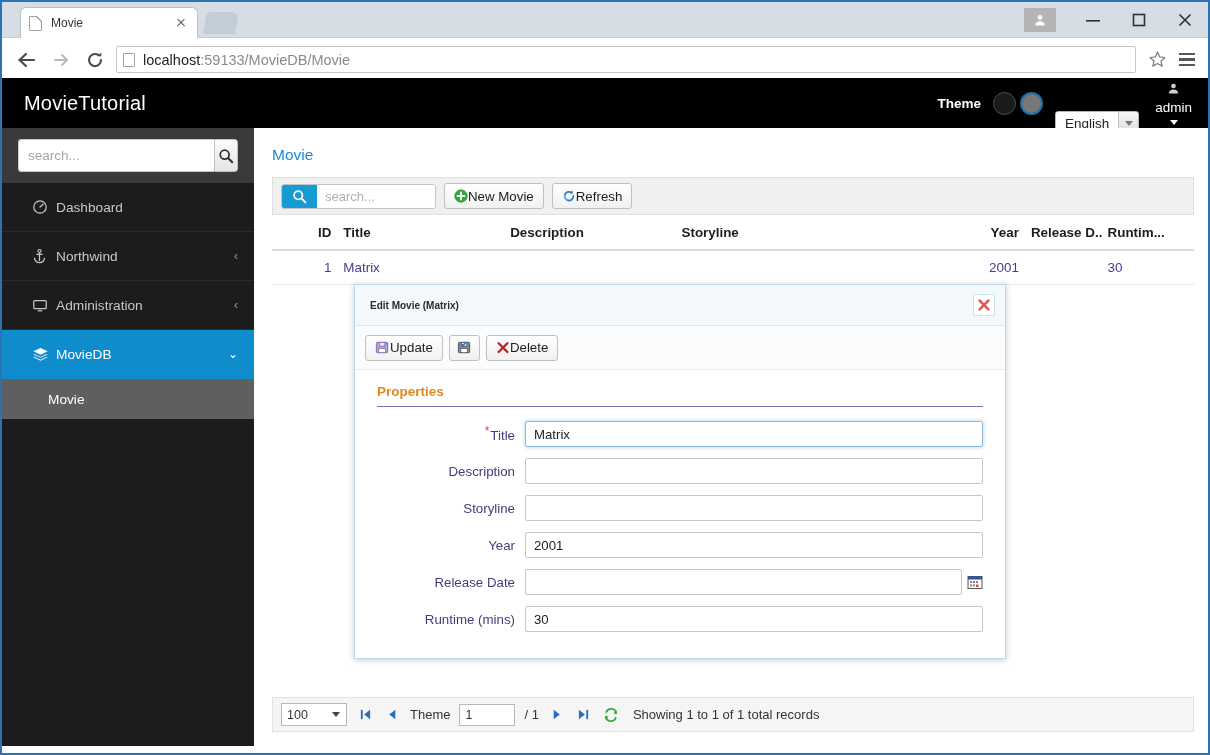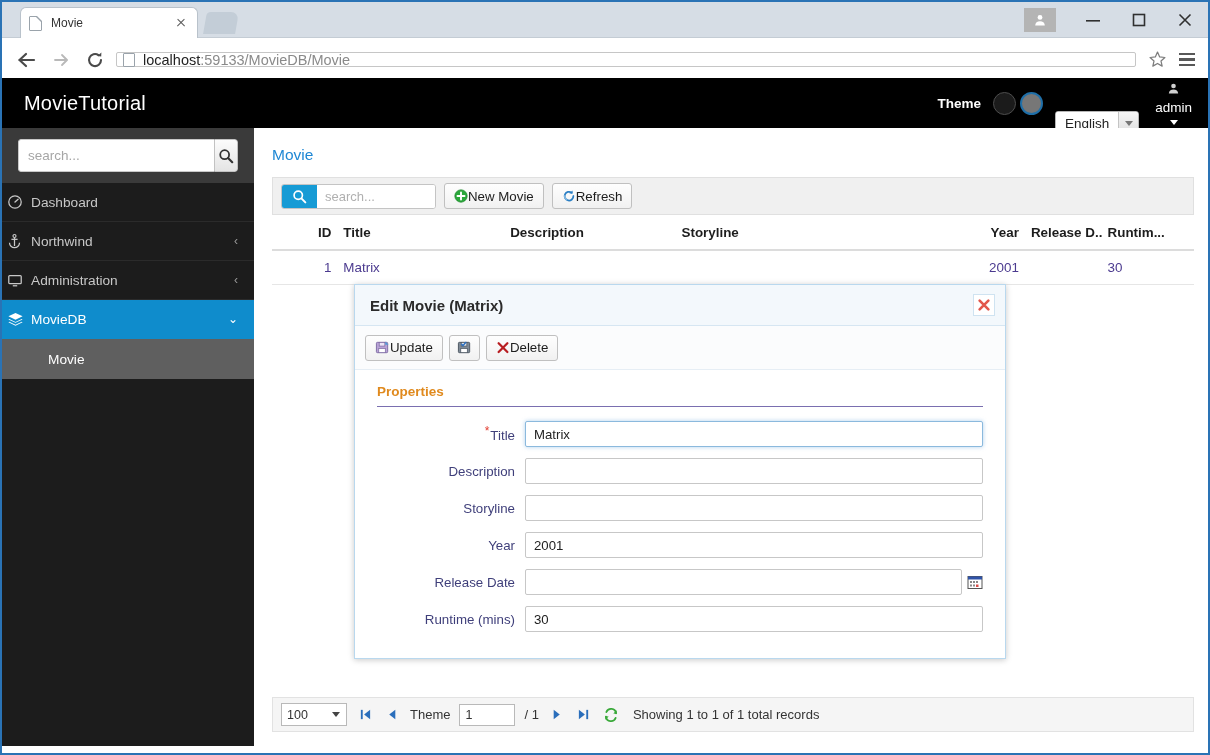--- a/index.html
+++ b/index.html
@@ -111,21 +111,21 @@
     display: flex; align-items: center;
     padding: 0 8px;
   }
   .navicon {
     width: 34px; height: 34px;
     display: flex; align-items: center; justify-content: center;
     cursor: pointer;
   }
   .urlbar {
     flex: 1;
-    height: 15px;
+    height: 27px;
     margin: 0 8px 0 4px;
     border: 1px solid #c6c6c6;
     border-radius: 2px;
     background: #fff;
     display: flex; align-items: center;
     padding: 0 6px;
   }
   .url-favicon {
     width: 12px; height: 14px;
     border: 1px solid #9aa3ab;
@@ -231,23 +231,23 @@
   .side-search input::placeholder { color:#a6a6a6; }
   .side-search-btn {
     width:42px;
     background: linear-gradient(#fcfcfc,#e4e4e4);
     border:1px solid #c2c2c2;
     border-radius: 0 3px 3px 0;
     display:flex; align-items:center; justify-content:center;
     cursor:pointer;
   }
   .nav-item {
-    height: 39px;
+    height: 49px;
     display:flex; align-items:center;
-    padding: 0 16px 0 5px;
+    padding: 0 16px 0 30px;
     color:#c8c8c8;
     font-size:13.7px;
     border-bottom:1px solid #2b2b2b;
     cursor:pointer;
     position:relative;
   }
   .nav-item .ico { width:24px; flex:0 0 auto; display:flex; align-items:center; }
   .nav-item .lbl { flex:1; }
   .nav-item.active { background:#0f8ccc; color:#fff; border-bottom-color:#0f8ccc; }
   .nav-sub {
@@ -382,21 +382,21 @@
     box-shadow: 0 1px 6px rgba(0,0,0,.22);
     z-index: 40;
   }
   .dlg-head {
     height: 41px;
     background:#f3f8fc;
     border-bottom:1px solid #d6e6f2;
     display:flex; align-items:center;
     padding: 0 10px 0 15px;
   }
-  .dlg-title { font-size:15px; font-weight:bold; color:#2b2b2b; }
+  .dlg-title { font-size:10px; font-weight:bold; color:#2b2b2b; }
   .dlg-close {
     margin-left:auto;
     width:22px; height:22px;
     border:1px solid #cfe3f1;
     display:flex; align-items:center; justify-content:center;
     cursor:pointer;
     background:#fff;
   }
   .dlg-toolbar {
     height: 44px;

